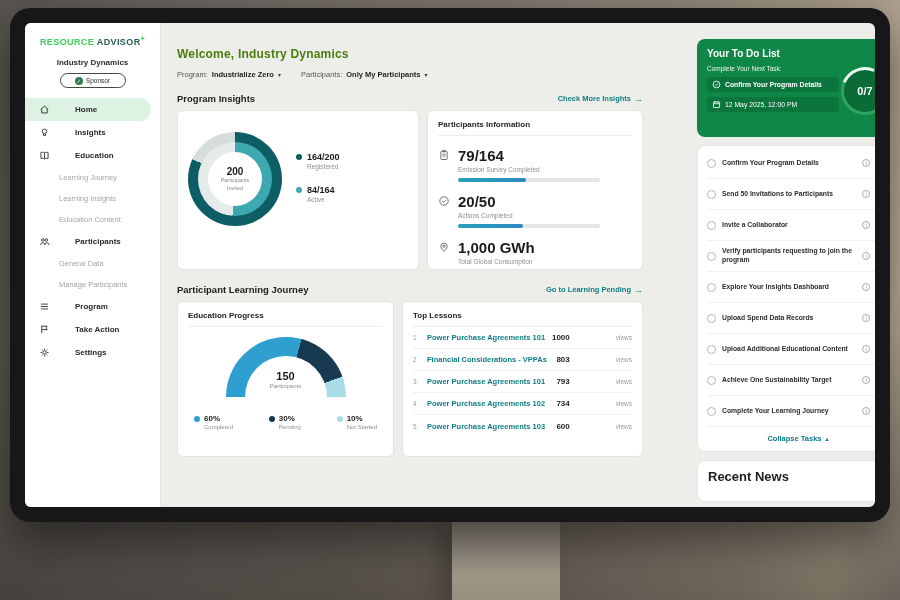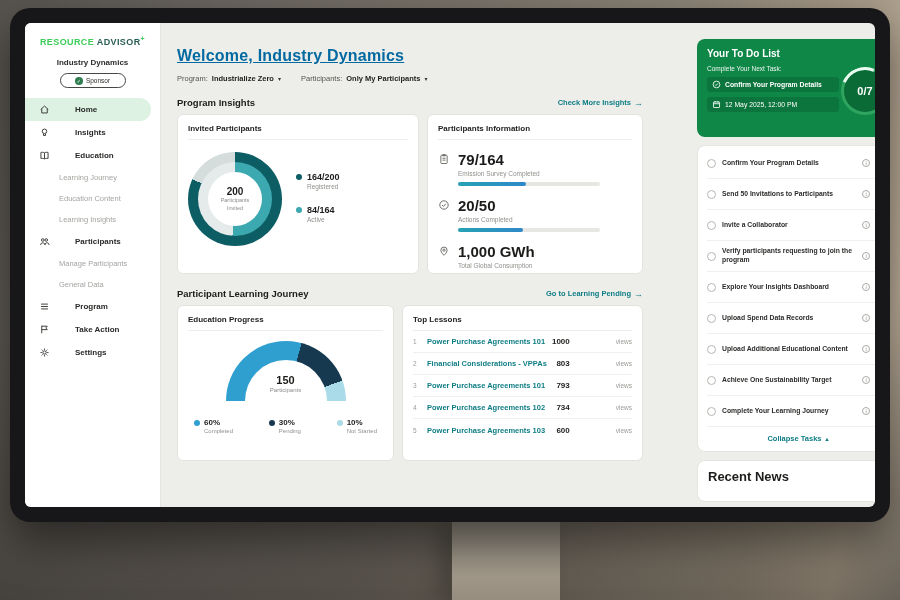--- a/index.html
+++ b/index.html
@@ -34,21 +34,21 @@
   .nav-item { display:flex; align-items:center; gap:25px; height:23px; padding-left:14px;
     font-size:8px; font-weight:bold; color:#2a2a28; cursor:pointer; }
   .nav-item.active { background:#ddf2e2; border-radius:0 13px 13px 0; margin-right:9px; }
   .nav-item .nic { width:11px; height:11px; flex-shrink:0; color:#3a3a37; }
   .nav-item .nic svg { display:block; width:11px; height:11px; }
   .nav-sub { display:flex; align-items:center; height:21px; padding-left:34px;
     font-size:7.5px; color:#a4a4a0; cursor:pointer; }
 
   
   .main { position:absolute; left:136px; top:0; width:492px; height:100%; padding:24px 10px 0 16px; }
-  .welcome { font-size:16px; font-weight:bold; color:#0369a1; letter-spacing:.2px;text-decoration:underline; }
+  .welcome { font-size:12px; font-weight:bold; color:#4d7c0f; letter-spacing:.2px; }
   .filters { display:flex; gap:20px; margin-top:9px; align-items:center; }
   .filter { display:flex; align-items:center; font-size:7.5px; color:#55554f; cursor:pointer; }
   .filter b { color:#1e1e1c; margin-left:4px; }
   .chev { font-size:6px; color:#3a3a37; margin-left:4px; }
   .sec-head { display:flex; justify-content:space-between; align-items:center; margin-top:14px; }
   .sec-title { font-size:9.5px; font-weight:bold; color:#1d1d1b; }
   .sec-link { font-size:7.5px; font-weight:bold; color:#0e7d84; cursor:pointer; display:flex; align-items:center; gap:3px; }
   .sec-link .arr { font-size:9px; }
   .cards-row { display:flex; gap:8px; margin-top:6px; }
   .card { background:#fff; border:1px solid #e2e2de; border-radius:6px; padding:9px 10px; }
@@ -184,40 +184,40 @@
             <svg viewBox="0 0 16 16" fill="none" stroke="currentColor" stroke-width="1.4">
               <path d="M8 4.2C6.6 3.2 4.4 3.1 2.8 3.6v8.8C4.4 11.9 6.6 12 8 13c1.4-1 3.6-1.1 5.2-.6V3.6C11.6 3.1 9.4 3.2 8 4.2v8.6"></path>
             </svg>
           </span>
       <span>Education</span>
     </div>
     <div class="nav-sub">
           <span>Learning Journey</span>
         </div>
     <div class="nav-sub">
+          <span>Learning Insights</span>
+        </div>
+    <div class="nav-sub">
           <span>Education Content</span>
-        </div>
-    <div class="nav-sub">
-          <span>Learning Insights</span>
         </div>
     <div class="nav-item">
       <span class="nic">
             <svg viewBox="0 0 16 16" fill="none" stroke="currentColor" stroke-width="1.4">
               <circle cx="5.5" cy="5.8" r="1.9"></circle>
               <circle cx="10.5" cy="5.8" r="1.9"></circle>
               <path d="M2.4 13c0-2 1.4-3.1 3.1-3.1S8.6 11 8.6 13M8.6 13c0-2 1.4-3.1 3.1-3.1s2.9 1.1 2.9 3.1"></path>
             </svg>
           </span>
       <span>Participants</span>
     </div>
     <div class="nav-sub">
+          <span>General Data</span>
+        </div>
+    <div class="nav-sub">
           <span>Manage Participants</span>
-        </div>
-    <div class="nav-sub">
-          <span>General Data</span>
         </div>
     <div class="nav-item">
       <span class="nic">
             <svg viewBox="0 0 16 16" fill="none" stroke="currentColor" stroke-width="1.4">
               <path d="M3 4.5h10M3 8h10M3 11.5h10"></path>
             </svg>
           </span>
       <span>Program</span>
     </div>
     <div class="nav-item">
@@ -258,21 +258,20 @@
     <div class="sec-head">
       <span class="sec-title">Program Insights</span>
       <span class="sec-link">
         <span>Check More Insights</span>
         <span class="arr">→</span>
       </span>
     </div>
 
     <div class="cards-row">
       <div class="card card-a">
-        <div class="card-title">Invited Participants</div>
         <div class="card-a-body">
           <div class="donut">
             <div class="donut-inner">
               <div class="donut-hole">
                 <span class="v">200</span>
                 <span class="l">Participants Invited</span>
               </div>
             </div>
           </div>
           <div class="legend-v">

